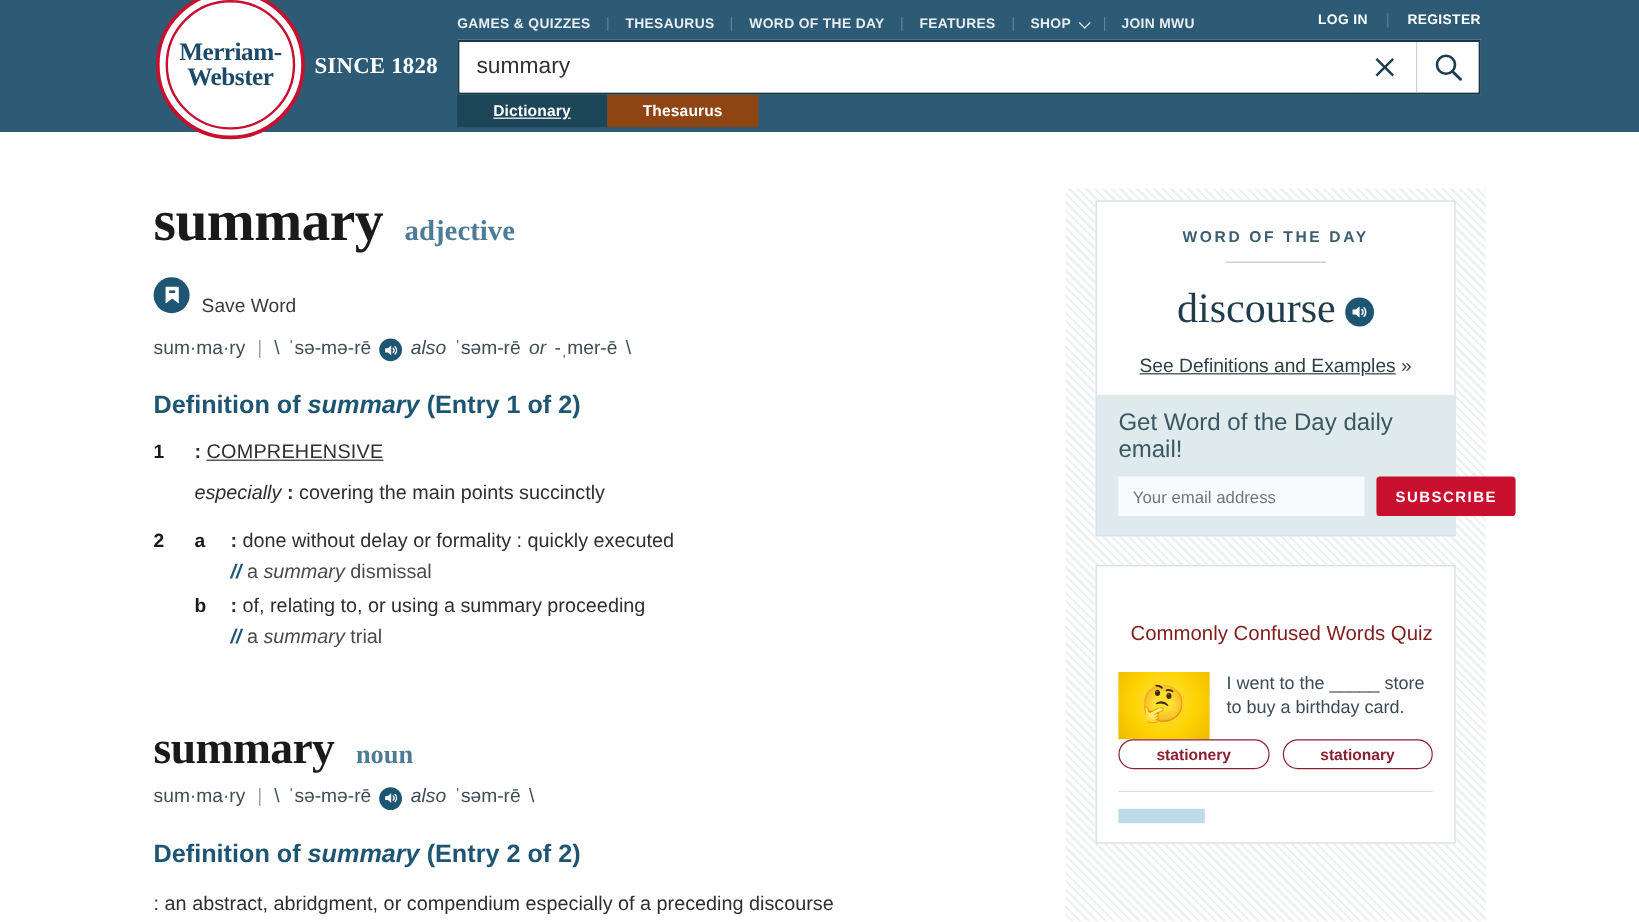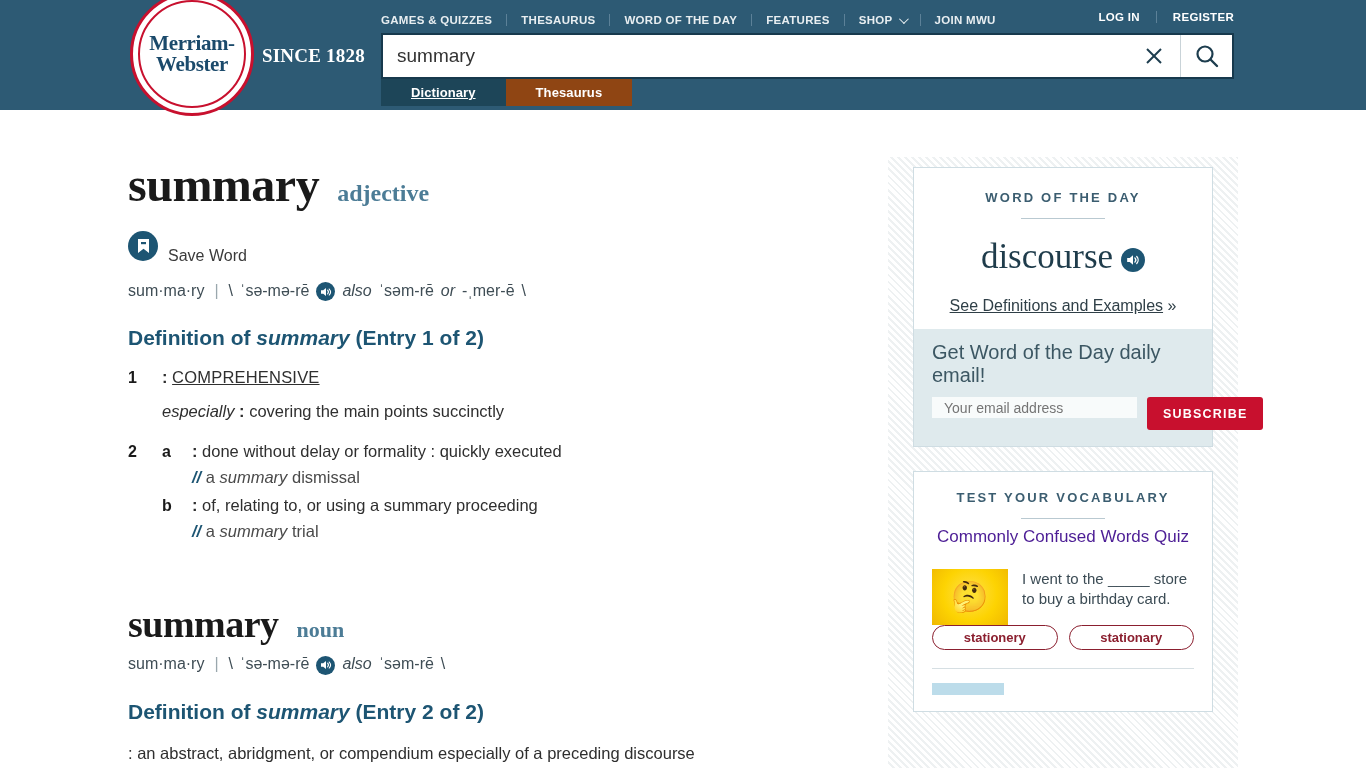--- a/index.html
+++ b/index.html
@@ -239,35 +239,35 @@
     font-size: 16px; color: #2f3f47; text-decoration: none;
   }
   .wotd-link u { text-decoration: underline; }
   .subs {
     background: #dfeaed; padding: 12px 18px 16px 18px;
     text-align: left;
   }
   .subs-label { font-size: 20px; color: #3c5763; }
   .subs-row { display: flex; margin-top: 10px; gap: 10px; }
   .subs-input {
-    flex: 1; height: 21px; background: #f8fbfb;
+    flex: 1; height: 33px; background: #f8fbfb;
     border: none; outline: none; padding: 0 12px;
     font-size: 14px; color: #777;
     font-family: "Liberation Sans", sans-serif;
   }
   .subs-btn {
     background: #c8102e; color: #fff; border: none;
     padding: 0 16px; height: 33px; border-radius: 3px;
     font-size: 12.5px; font-weight: 700; letter-spacing: 1.2px;
     cursor: pointer; font-family: "Liberation Sans", sans-serif;
   }
 
   .card2 { margin-top: 24px; padding: 18px 18px 16px 18px; }
   .quiz-title {
-    margin-top: 8px; font-size: 17px; color: #4c1d95; text-align: center;
+    margin-top: 28px; font-size: 17px; color: #7f1d1d; text-align: right;
   }
   .quiz-row { display: flex; gap: 14px; margin-top: 22px; align-items: flex-start; }
   .quiz-thumb {
     width: 76px; height: 56px; flex: none;
     background: radial-gradient(circle at 50% 45%, #ffe14d 0%, #fdd302 55%, #f0b800 100%);
     display: flex; align-items: center; justify-content: center;
     font-size: 30px; line-height: 1;
   }
   .quiz-q { font-size: 15px; color: #3c4c55; line-height: 1.35; }
   .quiz-opts { display: flex; gap: 11px; }
@@ -473,24 +473,20 @@
       <div class="subs">
         <div class="subs-label">Get Word of the Day daily email!</div>
         <div class="subs-row">
           <input class="subs-input" type="text" placeholder="Your email address" style="">
           <button class="subs-btn">SUBSCRIBE</button>
         </div>
       </div>
     </div>
 
     <div class="card card2">
-      <div style="text-align:center">
-        <div class="card-kicker">TEST YOUR VOCABULARY</div>
-        <div class="rule"></div>
-      </div>
       <div class="quiz-title">Commonly Confused Words Quiz</div>
       <div class="quiz-row">
         <div class="quiz-thumb">🤔</div>
         <div class="quiz-q">
           <div>I went to the _____ store</div>
           <div>to buy a birthday card.</div>
         </div>
       </div>
       <div class="quiz-opts">
         <div class="quiz-opt">stationery</div>

